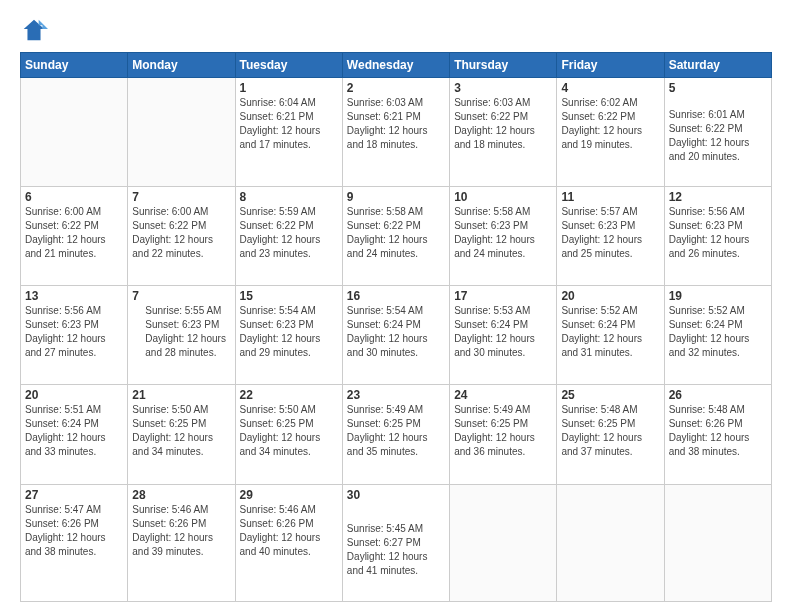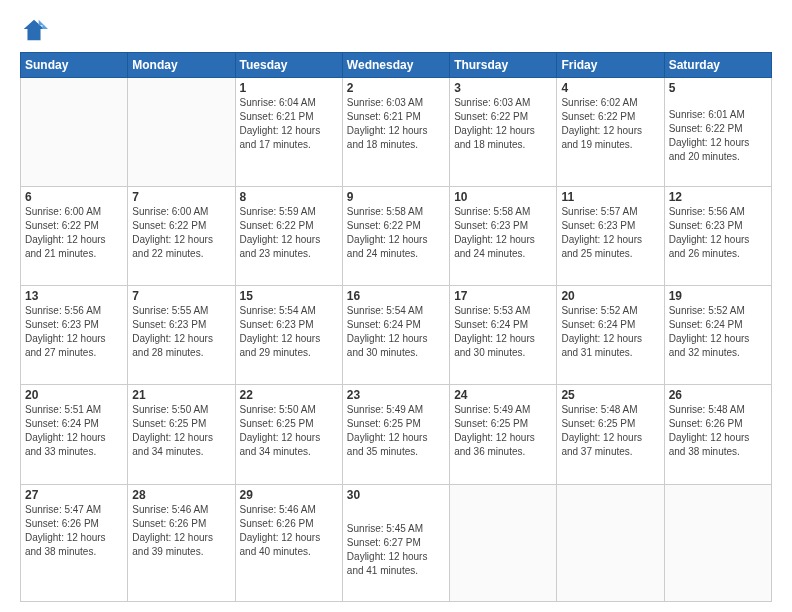--- a/index.html
+++ b/index.html
@@ -217,21 +217,21 @@
         </tr>
         <tr>
           <td>
             <span class="day-number">13</span>
             <div class="day-info" style="white-space: pre-line;">Sunrise: 5:56 AM
 Sunset: 6:23 PM
 Daylight: 12 hours and 27 minutes.</div>
           </td>
           <td>
             <span class="day-number">7</span>
-            <div class="day-info" style="white-space: pre-line;">Sunrise: 5:55 AM
+            <div class="day-info" style="white-space: pre-line; margin-left: 13px;">Sunrise: 5:55 AM
 Sunset: 6:23 PM
 Daylight: 12 hours and 28 minutes.</div>
           </td>
           <td>
             <span class="day-number">15</span>
             <div class="day-info" style="white-space: pre-line;">Sunrise: 5:54 AM
 Sunset: 6:23 PM
 Daylight: 12 hours and 29 minutes.</div>
           </td>
           <td>

